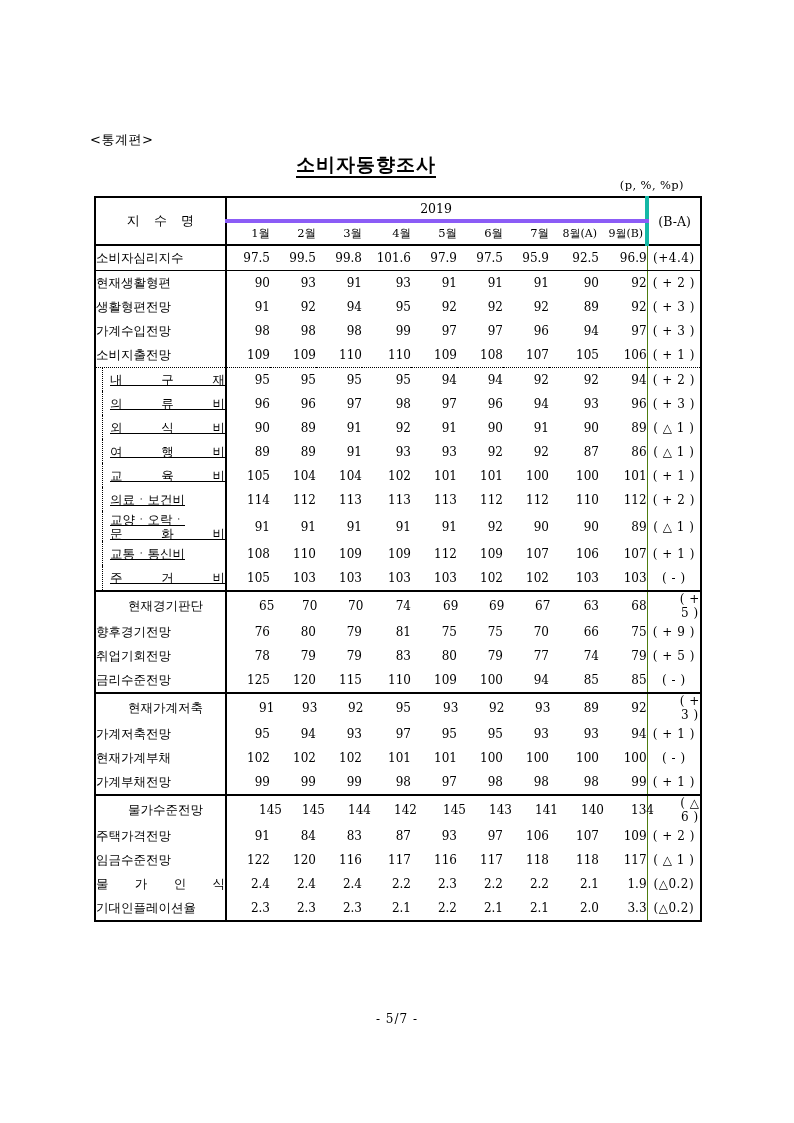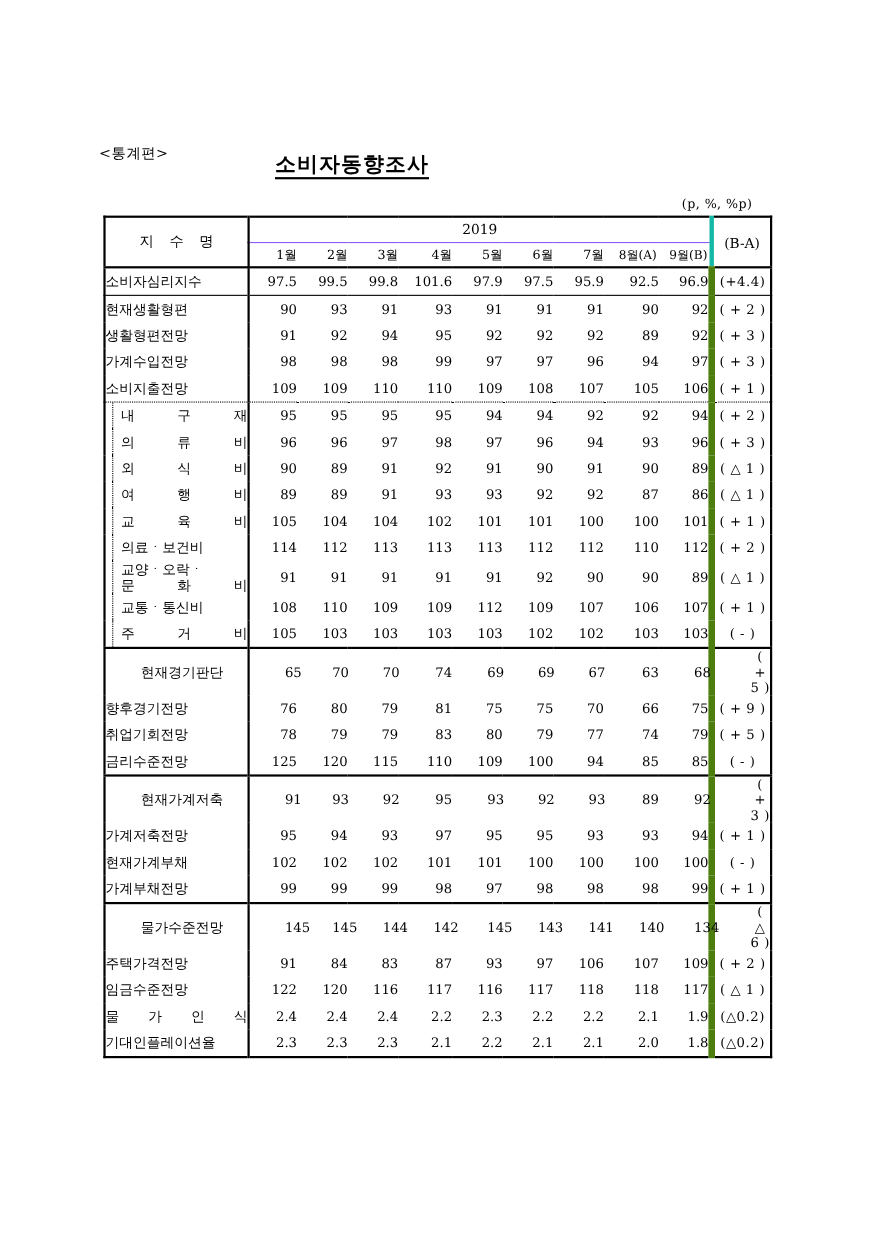--- a/index.html
+++ b/index.html
@@ -30,26 +30,27 @@
     top: 131px;
     font-size: 13px;
     letter-spacing: 0.5px;
     white-space: nowrap;
   }
 
   
   .doc-title {
     position: absolute;
     left: 0;
-    top: 136px;
+    top: 152px;
     width: 640px;
     text-align: center;
     font-size: 19px;
     font-weight: bold;
     letter-spacing: 1px;
+    padding-left: 46px;
   }
   .doc-title span {
     border-bottom: 2px solid #000;
     padding-bottom: 1px;
   }
 
   
   .unit-note {
     position: absolute;
     right: 110px;
@@ -90,21 +91,21 @@
   .th-name {
     border-right: 2px solid #000;
     border-bottom: 2px solid #000;
     text-align: center;
     font-size: 13px;
     letter-spacing: 5px;
     text-indent: 5px;
     height: 44px;
   }
   .th-year {
-    border-bottom: 1px solid #8b5cf6;
+    border-bottom: 4px solid #8b5cf6;
     text-align: center;
     font-size: 12.5px;
     height: 21px;
   }
   .th-ba {
     border-left: 4px solid #14b8a6;
     border-bottom: 2px solid #000;
     text-align: center;
     font-size: 12.5px;
     height: 44px;
@@ -129,21 +130,21 @@
     padding-left: 6px;
     padding-right: 6px;
   }
   .c-val {
     text-align: right;
     padding-right: 6px;
     height: 24px;
     font-size: 12px;
   }
   .c-ba {
-    border-left: 6px solid #4d7c0f;
+    border-left: 1px solid #4d7c0f;
     text-align: center;
     height: 24px;
     font-size: 12px;
     letter-spacing: 0.5px;
   }
   .lbl-spread {
     display: block;
     text-align: justify;
     text-align-last: justify;
     width: 100%;
@@ -159,20 +160,21 @@
     text-align-last: justify;
   }
 
   
   tr.sec-top > td { border-top: 2px solid #000; padding-left: 32px; }
 
   
   td.c-label.sub {
     padding-left: 14px;
     position: relative;
+    text-decoration: underline;
   }
   td.c-label.sub::before {
     content: "";
     position: absolute;
     left: 6px;
     top: -1px;
     bottom: -1px;
     border-left: 1px dotted #000;
   }
   tr.sub-first > td.c-label.sub {
@@ -646,21 +648,22 @@
               <span class="lbl-spread">기대인플레이션율</span>
             </td>
             <td class="c-val">2.3</td>
             <td class="c-val">2.3</td>
             <td class="c-val">2.3</td>
             <td class="c-val">2.1</td>
             <td class="c-val">2.2</td>
             <td class="c-val">2.1</td>
             <td class="c-val">2.1</td>
             <td class="c-val">2.0</td>
-            <td class="c-val">1.8</td>
+            <td class="c-val">3.3</td>
             <td class="c-ba">(△0.2)</td>
           </tr>
         </tbody>
     </table>
   </div>
 
+  <div class="footer">- 5/7 -</div>
 
 </div>
 
 </body></html>

